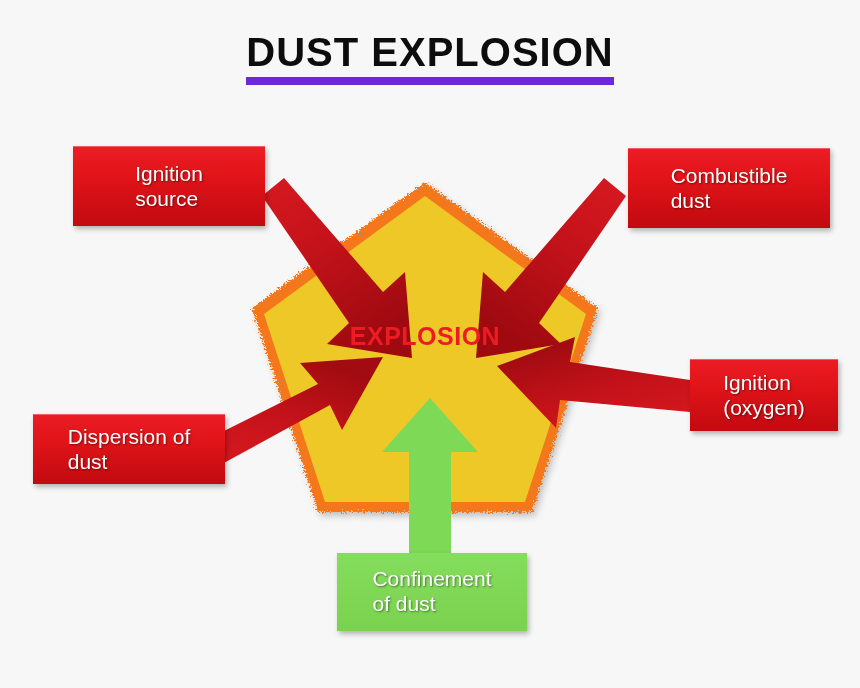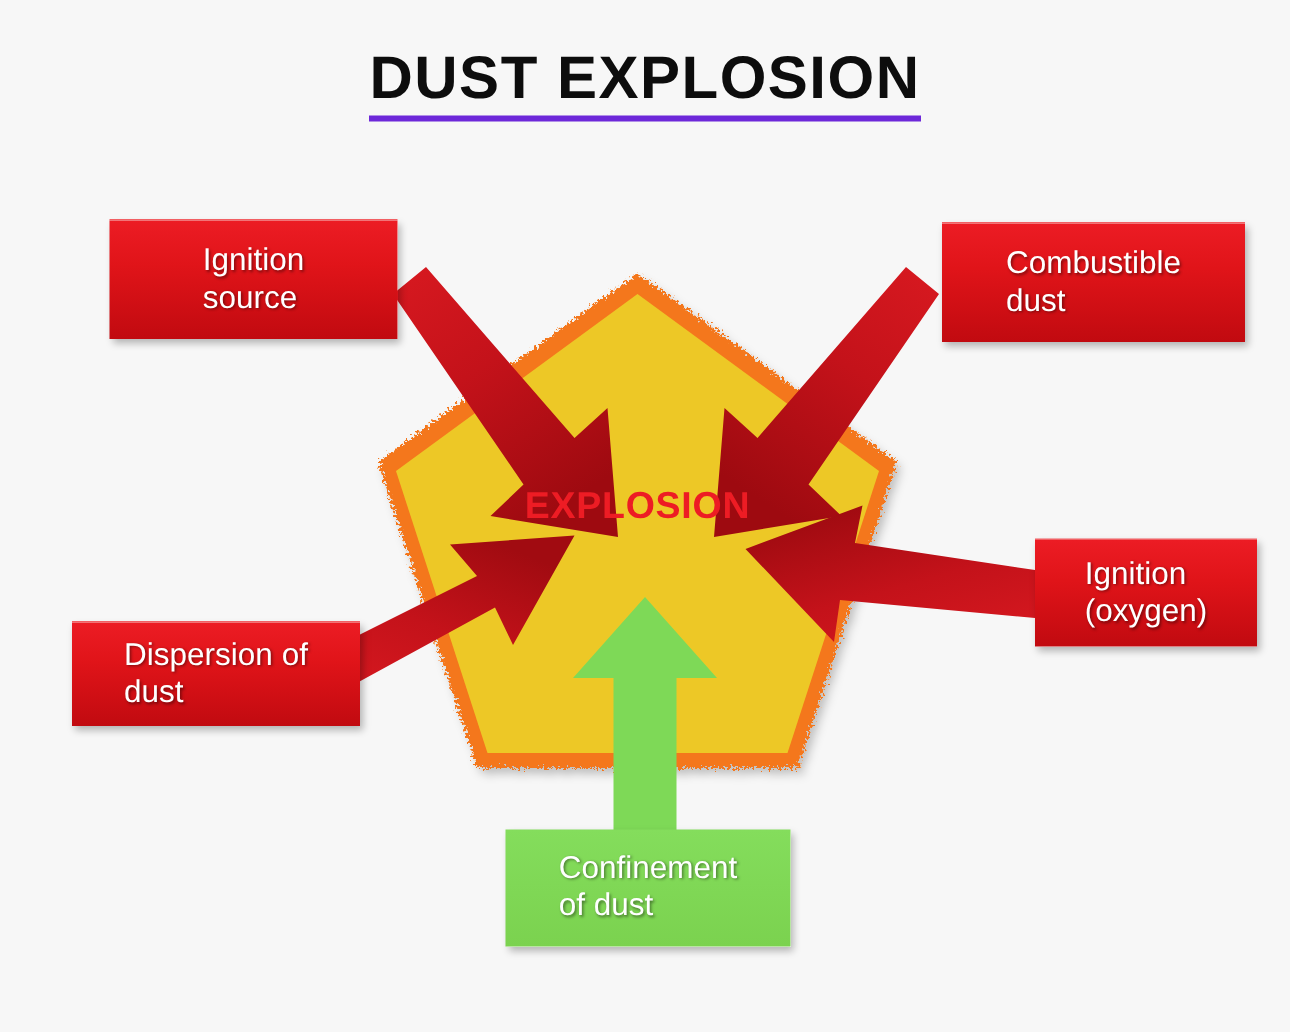--- a/index.html
+++ b/index.html
@@ -29,21 +29,21 @@
     width: 860px;
     text-align: center;
     font-size: 40px;
     font-weight: bold;
     letter-spacing: 1px;
     color: #0d0d0d;
     font-family: "Liberation Sans", sans-serif;
   }
   #title span.ul {
     display: inline-block;
-    border-bottom: 4px solid #6d28d9;
+    border-bottom: 8px solid #6d28d9;
     padding-bottom: 2px;
   }
 
   
   #art {
     position: absolute;
     left: 0;
     top: 0;
     width: 860px;
     height: 688px;
@@ -68,21 +68,21 @@
     background: linear-gradient(to bottom, #ec1c24 0%, #e01419 38%, #c10a10 100%);
     border-top: 1px solid #f25f63;
   }
   .lbl.green {
     background: #7ed957;
     background: linear-gradient(to bottom, #84dd5c 0%, #7bd24f 100%);
   }
 
   #lbl-ignition      { left: 73px;  top: 146px; width: 192px; height: 80px; }
   #lbl-combustible   { left: 628px; top: 148px; width: 202px; height: 80px; }
-  #lbl-dispersion    { left: 48px;  top: 414px; width: 192px; height: 70px; }
+  #lbl-dispersion    { left: 33px;  top: 414px; width: 192px; height: 70px; }
   #lbl-oxidant       { left: 690px; top: 359px; width: 148px; height: 72px; }
   #lbl-confinement   { left: 337px; top: 553px; width: 190px; height: 78px; }
 
   .lbl-text { display: block; }
 </style>
 </head>
 <body>
 
 <div id="stage">
 

